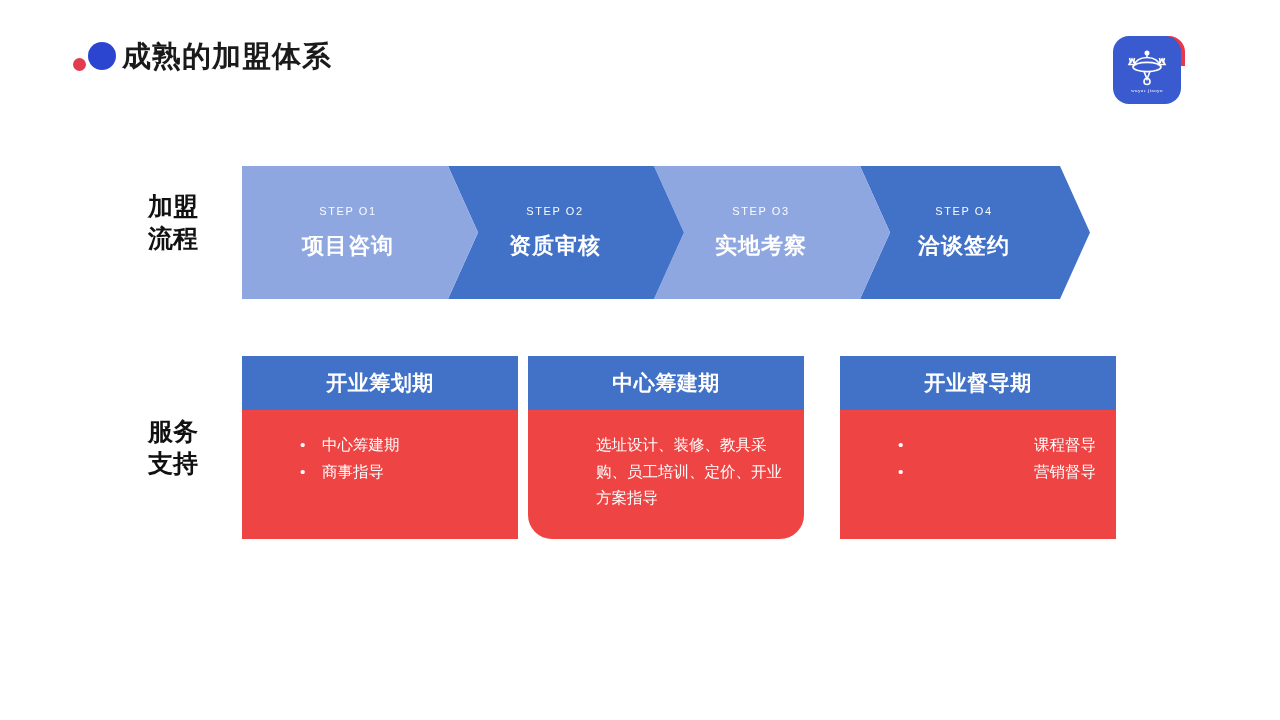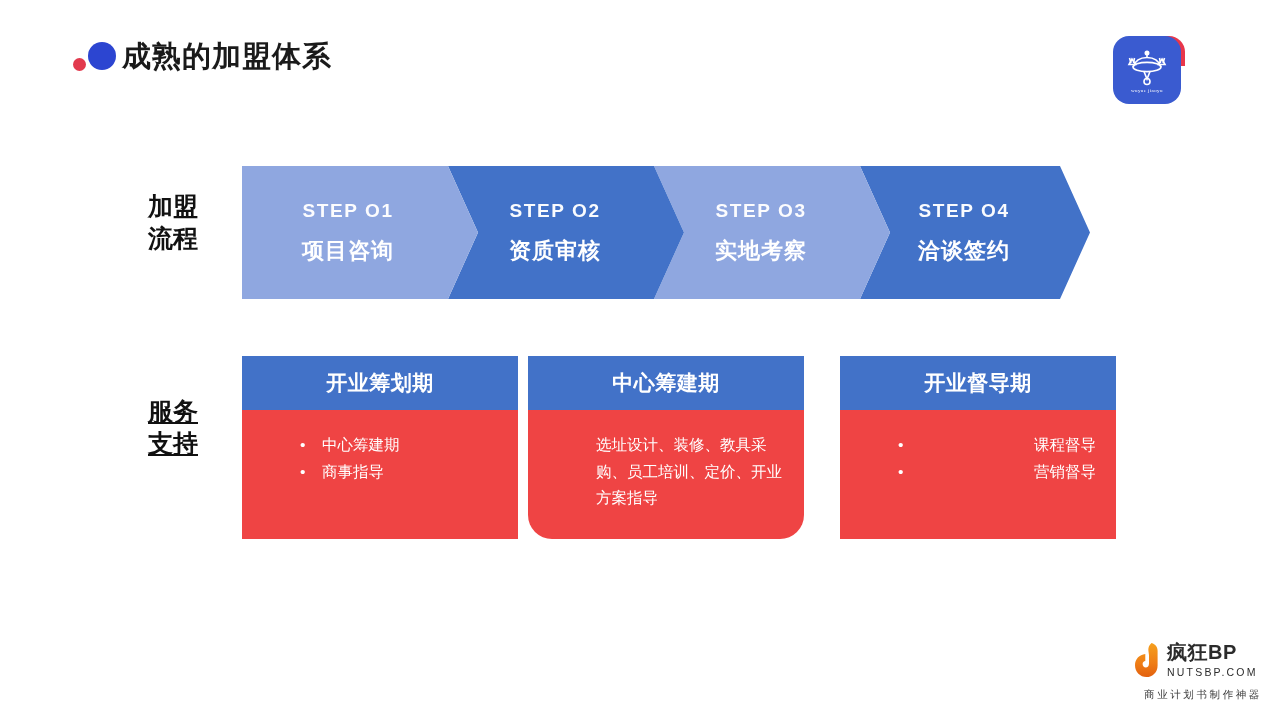--- a/index.html
+++ b/index.html
@@ -52,35 +52,35 @@
   }
   .brand-logo svg { display: block; }
 
   
   .row-label {
     position: absolute;
     font-size: 25px; font-weight: bold; color: #111;
     line-height: 1.28; text-align: center; width: 90px;
   }
   .row-label.process { left: 128px; top: 190px; }
-  .row-label.service { left: 128px; top: 395px; text-decoration: underline; }
+  .row-label.service { left: 128px; top: 415px; }
 
   
   .chev-wrap {
     position: absolute; left: 242px; top: 166px;
     width: 848px; height: 133px;
   }
   .chev {
     position: absolute; top: 0; height: 133px;
     display: flex; flex-direction: column;
     align-items: center; justify-content: center;
     color: #ffffff;
   }
   .chev .step {
-    font-size: 19px; font-weight: bold; letter-spacing: 1.6px;
+    font-size: 11px; font-weight: normal; letter-spacing: 1.6px;
     margin-bottom: 14px; opacity: .97;
   }
   .chev .name {
     font-size: 22px; font-weight: bold; letter-spacing: 1px; text-align: center;
   }
   
   .c1 { left: 0px;   width: 236px; background: #8fa7e0;
         clip-path: polygon(0 0, 206px 0, 236px 50%, 206px 100%, 0 100%); z-index: 4; }
   .c2 { left: 206px; width: 236px; background: #4272c8;
         clip-path: polygon(0 0, 206px 0, 236px 50%, 206px 100%, 0 100%, 30px 50%); z-index: 3; }
@@ -239,36 +239,14 @@
           <span>课程督导</span>
         </li>
         <li>
           <span class="bul">•</span>
           <span>营销督导</span>
         </li>
       </ul>
     </div>
   </div>
 
-  <div class="footer">
-    <div class="top">
-      <svg class="flame" viewBox="0 0 27 38">
-        <defs>
-          <linearGradient id="fg" x1="0" y1="0" x2="0" y2="1">
-            <stop offset="0%" stop-color="#f5a01e"></stop>
-            <stop offset="60%" stop-color="#ef7d16"></stop>
-            <stop offset="100%" stop-color="#e2600f"></stop>
-          </linearGradient>
-        </defs>
-        <path d="M18.5 2 C13.5 6.5 16 10.5 16 14.5 L16 22.5 C16 25 14.6 26.4 12.8 26.4
-                 C11 26.4 9.6 25 9.6 23 C9.6 21.2 10.8 20 12.3 19.9
-                 L12.3 12.9 C6.3 13.6 2 18.1 2 24.2 C2 31 7.3 36 13.4 36
-                 C19.6 36 24.6 31.2 24.6 24.4 L24.6 10 C24.6 6 22.5 3.2 18.5 2 Z" fill="url(#fg)"></path>
-      </svg>
-      <div class="words">
-        <div class="cn">疯狂BP</div>
-        <div class="en">NUTSBP.COM</div>
-      </div>
-    </div>
-    <div class="tag">商业计划书制作神器</div>
-  </div>
 
 </div>
 
 </body></html>

